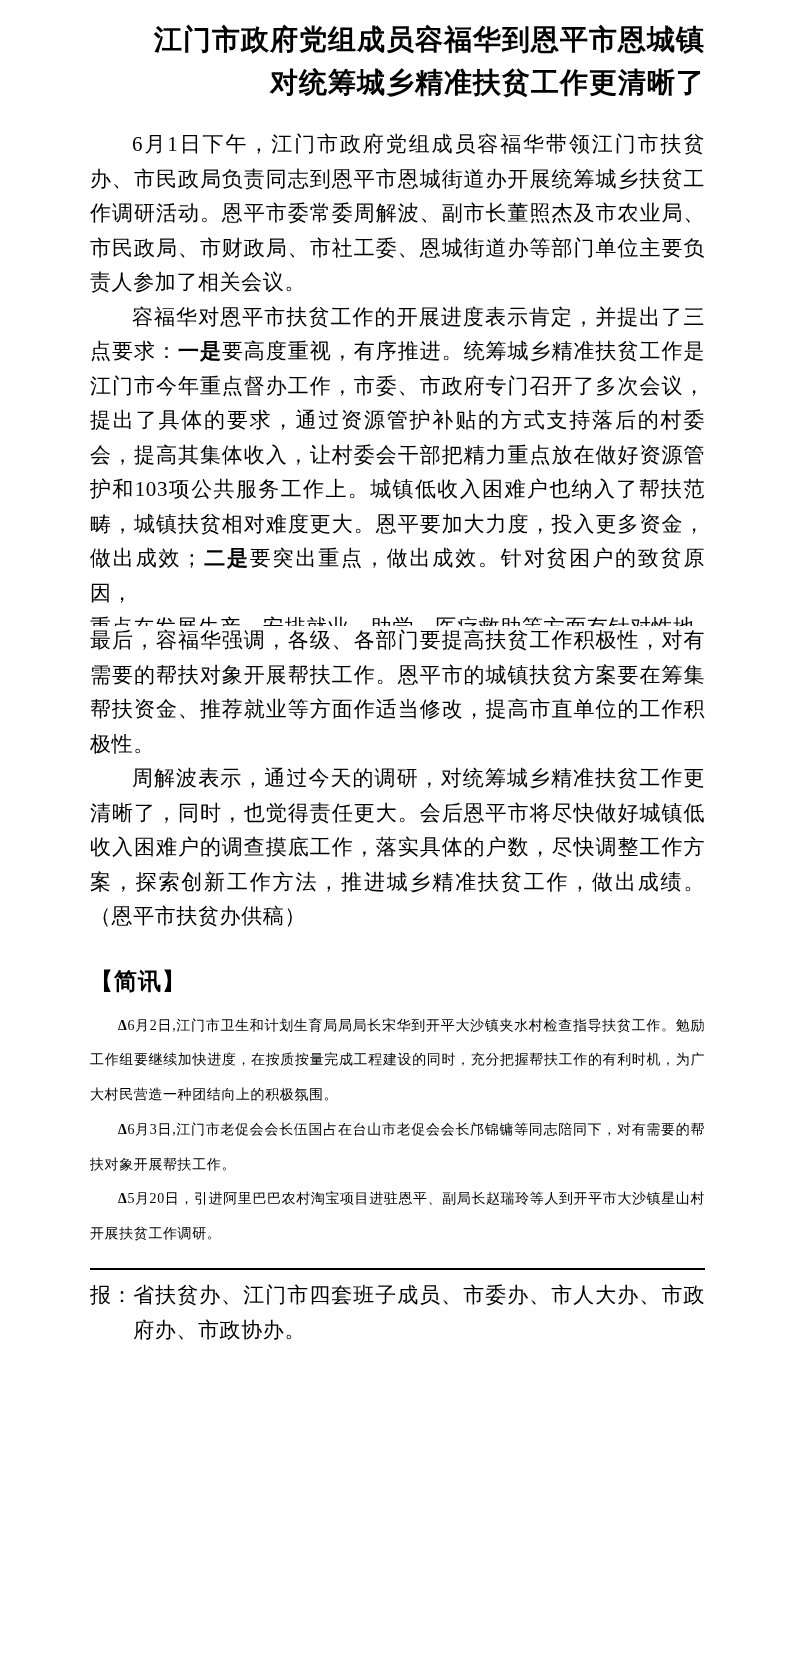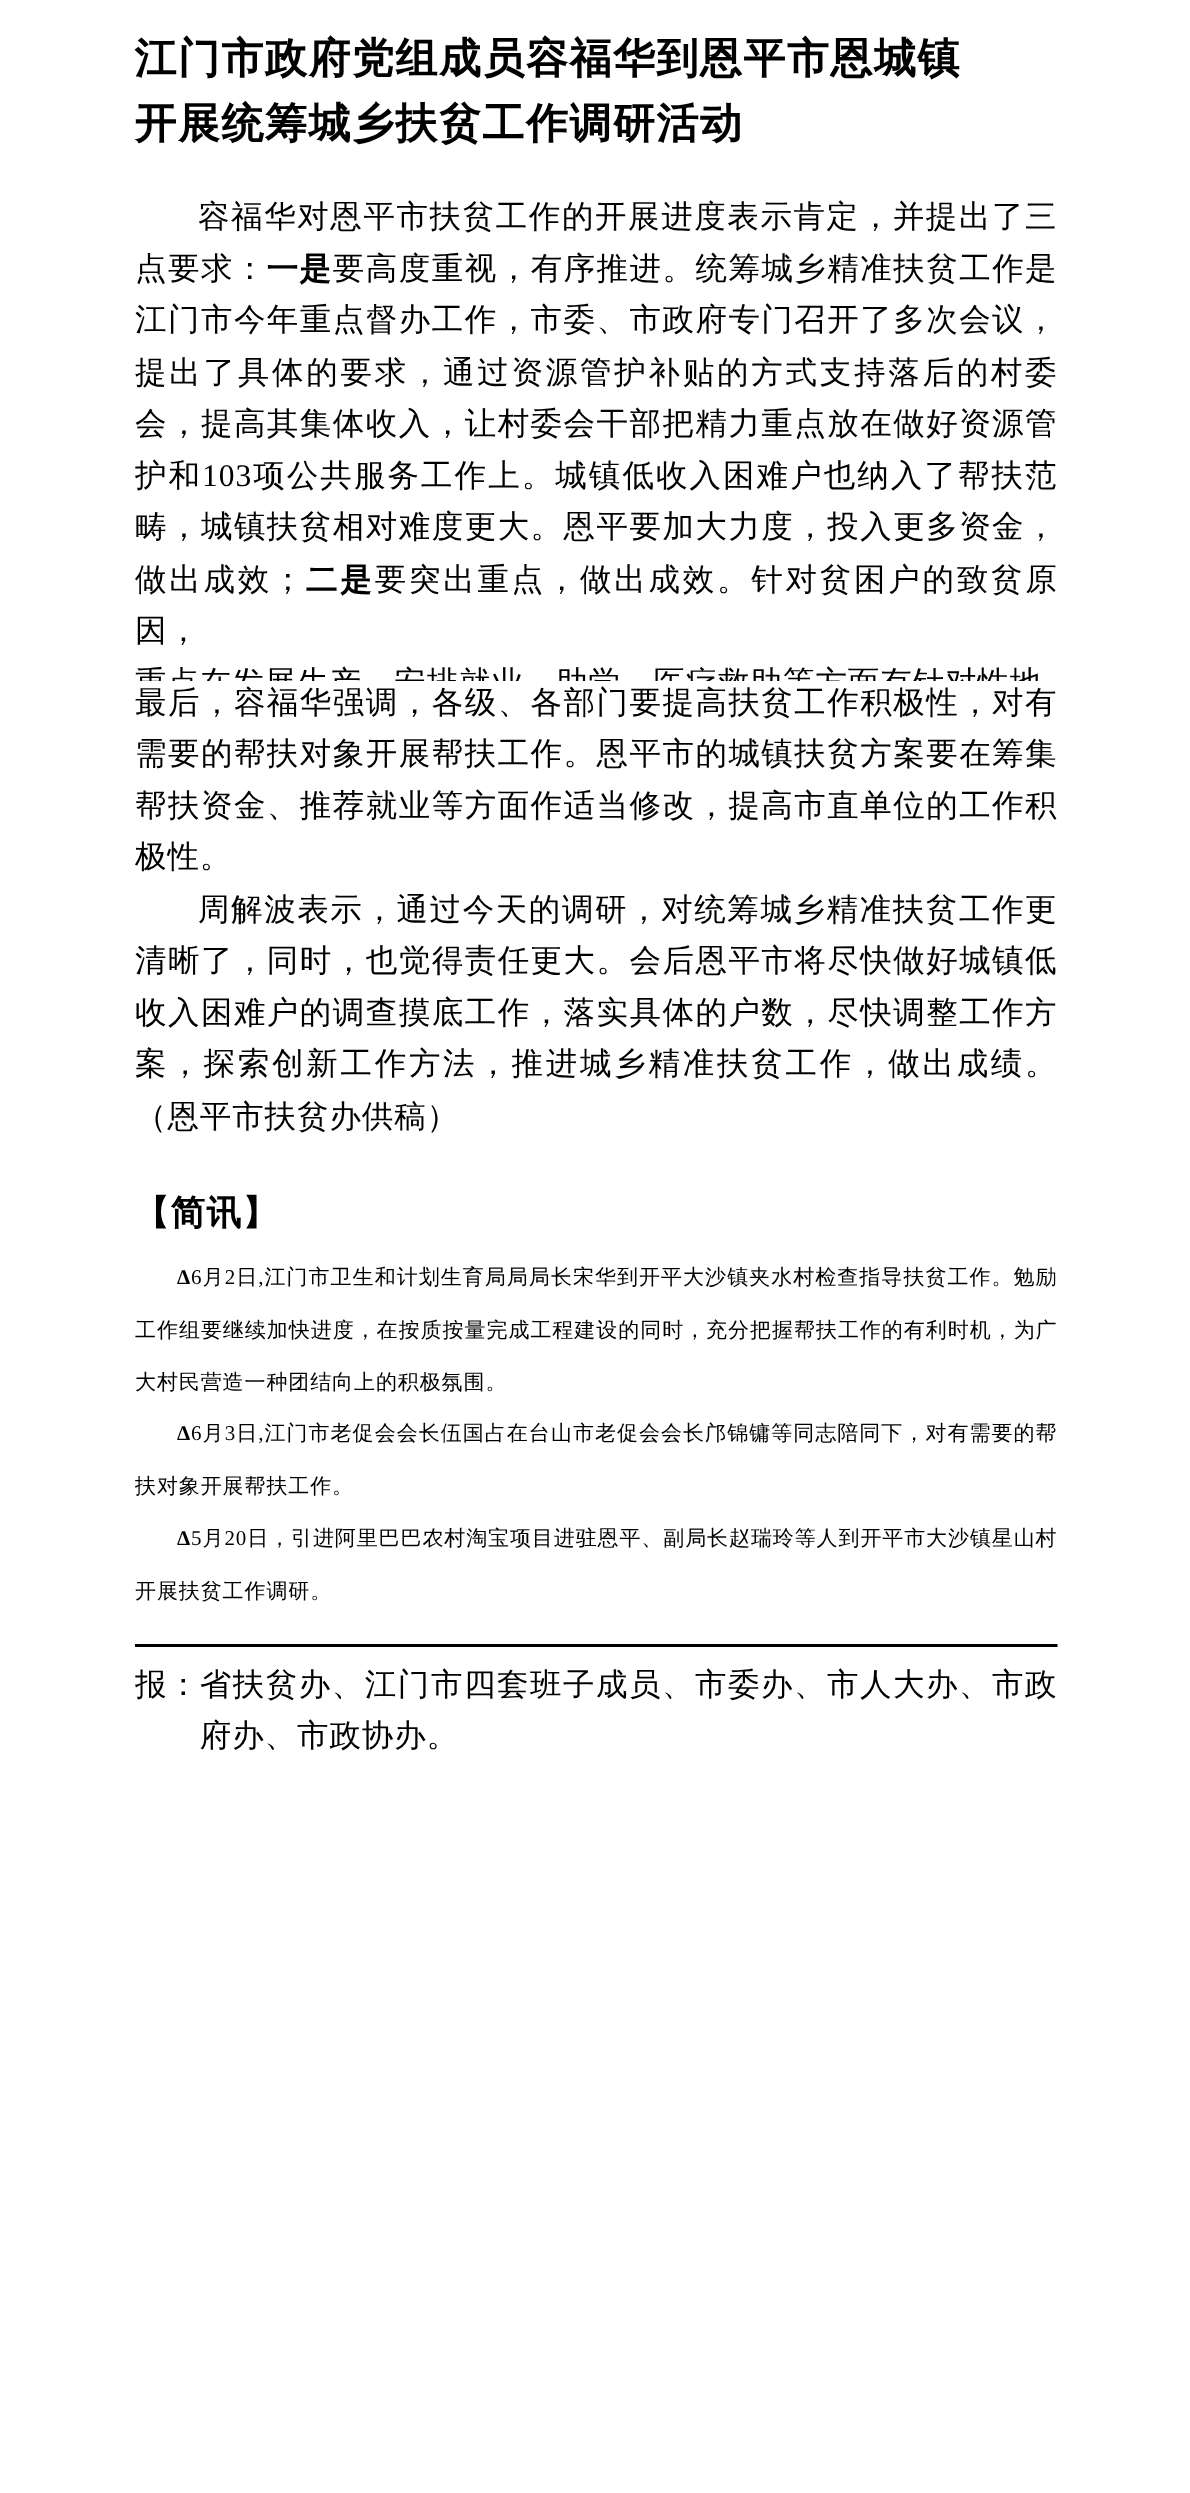--- a/index.html
+++ b/index.html
@@ -15,21 +15,21 @@
     background: #ffffff;
     color: #000000;
     box-sizing: border-box;
     padding: 18px 88px 0 90px;
     overflow: hidden;
     font-family: "Liberation Serif", "DejaVu Serif", serif;
   }
   .title {
     font-size: 28px;
     font-weight: bold;
-    text-align: left;
+    text-align: right;
     line-height: 43px;
     letter-spacing: 1px;
   }
   .article {
     margin-top: 23px;
     font-size: 21px;
     line-height: 34.5px;
     text-align: justify;
     letter-spacing: 0.6px;
   }
@@ -86,24 +86,25 @@
     flex: 1 1 auto;
   }
 </style>
 </head>
 <body>
 
 <div class="page">
 
   <div class="title">
     <div>江门市政府党组成员容福华到恩平市恩城镇</div>
-    <div>开展统筹城乡扶贫工作调研活动</div>
+    <div>对统筹城乡精准扶贫工作更清晰了</div>
   </div>
 
   <div class="article">
+    <p class="indent">6月1日下午，江门市政府党组成员容福华带领江门市扶贫办、市民政局负责同志到恩平市恩城街道办开展统筹城乡扶贫工作调研活动。恩平市委常委周解波、副市长董照杰及市农业局、市民政局、市财政局、市社工委、恩城街道办等部门单位主要负责人参加了相关会议。</p>
     <p class="indent"><span>容福华对恩平市扶贫工作的开展进度表示肯定，并提出了三点要求：</span><b>一是</b><span>要高度重视，有序推进。统筹城乡精准扶贫工作是江门市今年重点督办工作，市委、市政府专门召开了多次会议，提出了具体的要求，通过资源管护补贴的方式支持落后的村委会，提高其集体收入，让村委会干部把精力重点放在做好资源管护和103项公共服务工作上。城镇低收入困难户也纳入了帮扶范畴，城镇扶贫相对难度更大。恩平要加大力度，投入更多资金，做出成效；</span><b>二是</b><span>要突出重点，做出成效。针对贫困户的致贫原因，</span></p>
     <div class="glitch-line no-indent">重点在发展生产、安排就业、助学、医疗救助等方面有针对性地</div>
     <p class="no-indent">最后，容福华强调，各级、各部门要提高扶贫工作积极性，对有需要的帮扶对象开展帮扶工作。恩平市的城镇扶贫方案要在筹集帮扶资金、推荐就业等方面作适当修改，提高市直单位的工作积极性。</p>
     <p class="indent">周解波表示，通过今天的调研，对统筹城乡精准扶贫工作更清晰了，同时，也觉得责任更大。会后恩平市将尽快做好城镇低收入困难户的调查摸底工作，落实具体的户数，尽快调整工作方案，探索创新工作方法，推进城乡精准扶贫工作，做出成绩。（恩平市扶贫办供稿）</p>
   </div>
 
   <div class="briefs-heading">【简讯】</div>
 
   <div class="briefs">
     <p class="indent"><i class="delta">Δ</i><span>6月2日,江门市卫生和计划生育局局局长宋华到开平大沙镇夹水村检查指导扶贫工作。勉励工作组要继续加快进度，在按质按量完成工程建设的同时，充分把握帮扶工作的有利时机，为广大村民营造一种团结向上的积极氛围。</span></p>

